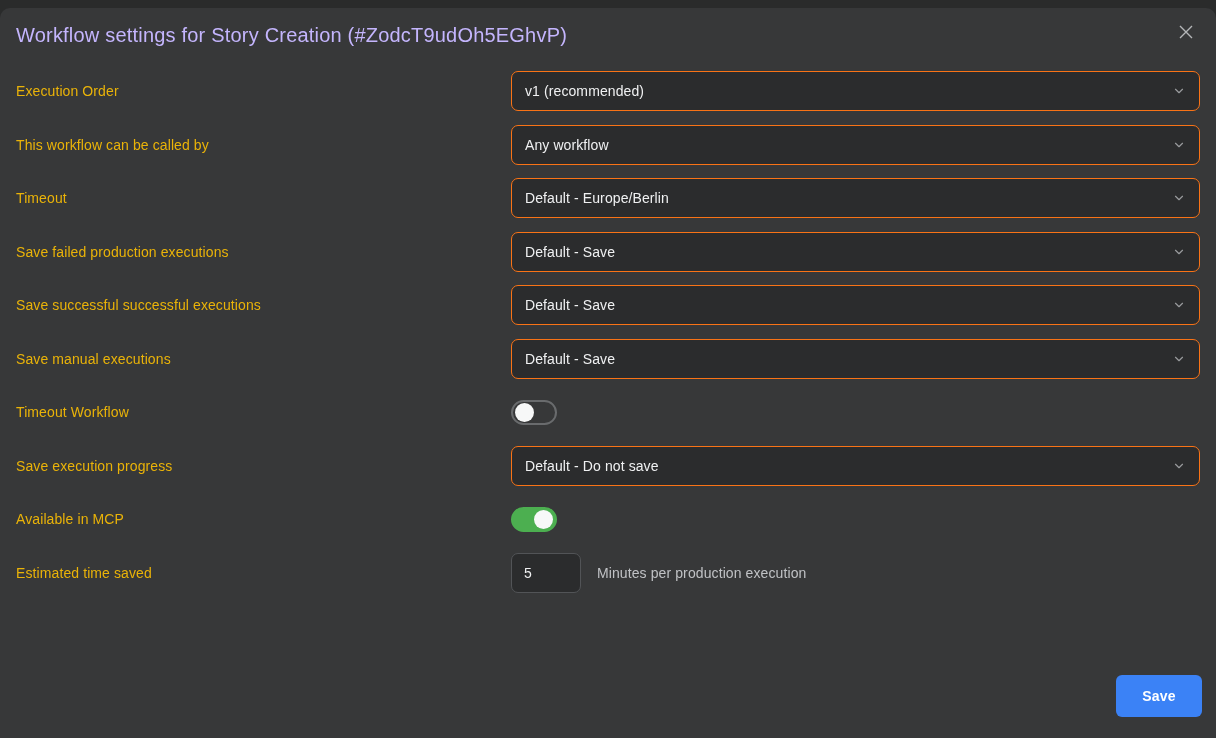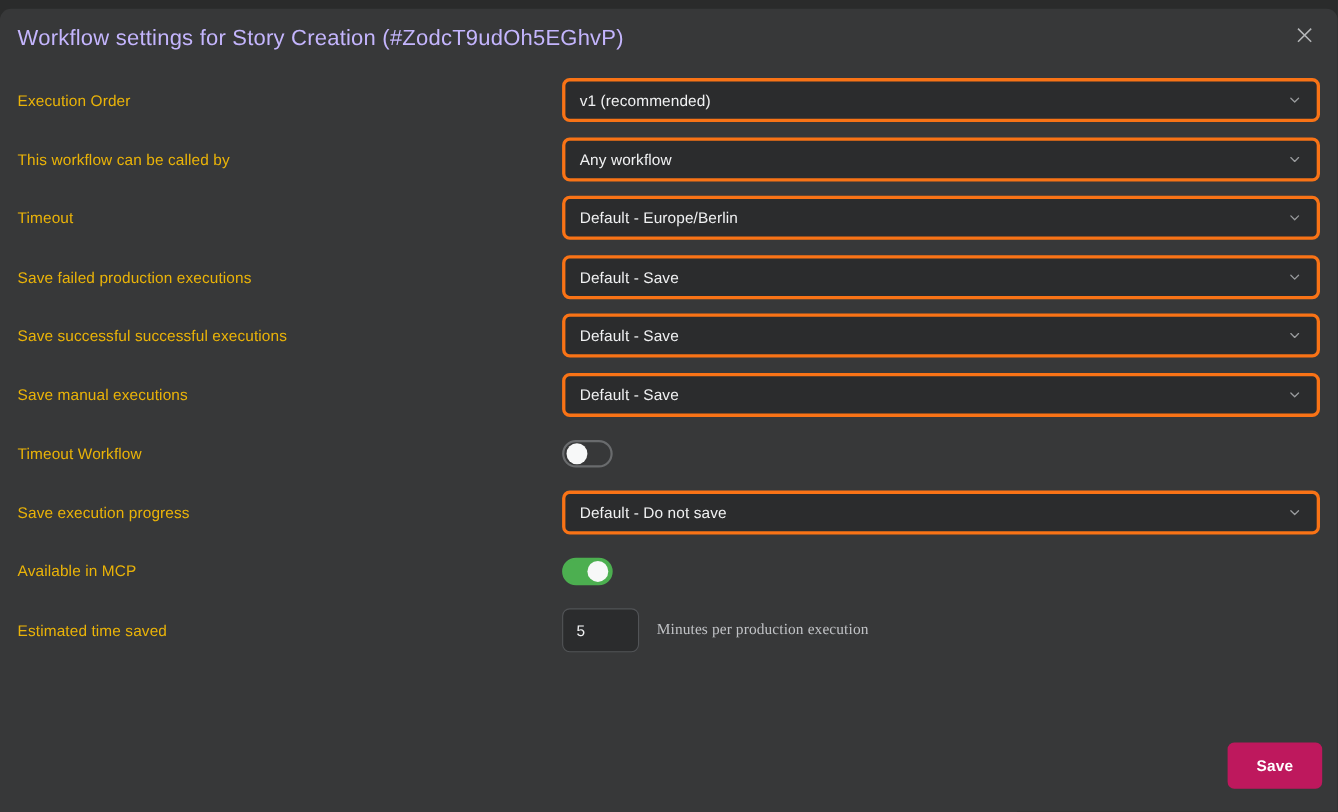--- a/index.html
+++ b/index.html
@@ -45,21 +45,21 @@
     font-size: 14px;
     color: #eab308;
     letter-spacing: 0.1px;
   }
   .row-control { flex: 1; display: flex; align-items: center; }
   .select {
     position: relative;
     width: 100%;
     height: 40px;
     background: #2b2c2d;
-    border: 3px solid #f97316;
+    border: 1px solid #f97316;
     border-radius: 7px;
     display: flex; align-items: center;
     padding: 0 36px 0 13px;
     cursor: pointer;
   }
   .select-value {
     font-size: 14px;
     font-weight: 500;
     color: #f0f1f2;
     white-space: nowrap;
@@ -102,27 +102,26 @@
     font-weight: 500;
     font-family: "Liberation Sans", "DejaVu Sans", sans-serif;
     padding: 0 12px;
     outline: none;
   }
   .num-suffix {
     margin-left: 16px;
     font-size: 14px;
     color: #c0c2c5;
     letter-spacing: 0.1px;
-    font-family: Liberation Serif, serif;
   }
   .save-btn {
     position: absolute;
     right: 14px; bottom: 21px;
     width: 86px; height: 42px;
-    background: #be185d;
+    background: #3b82f6;
     border: none;
     border-radius: 6px;
     color: #ffffff;
     font-size: 14px;
     font-weight: bold;
     font-family: "Liberation Sans", "DejaVu Sans", sans-serif;
     cursor: pointer;
     letter-spacing: 0.2px;
   }
 </style>

